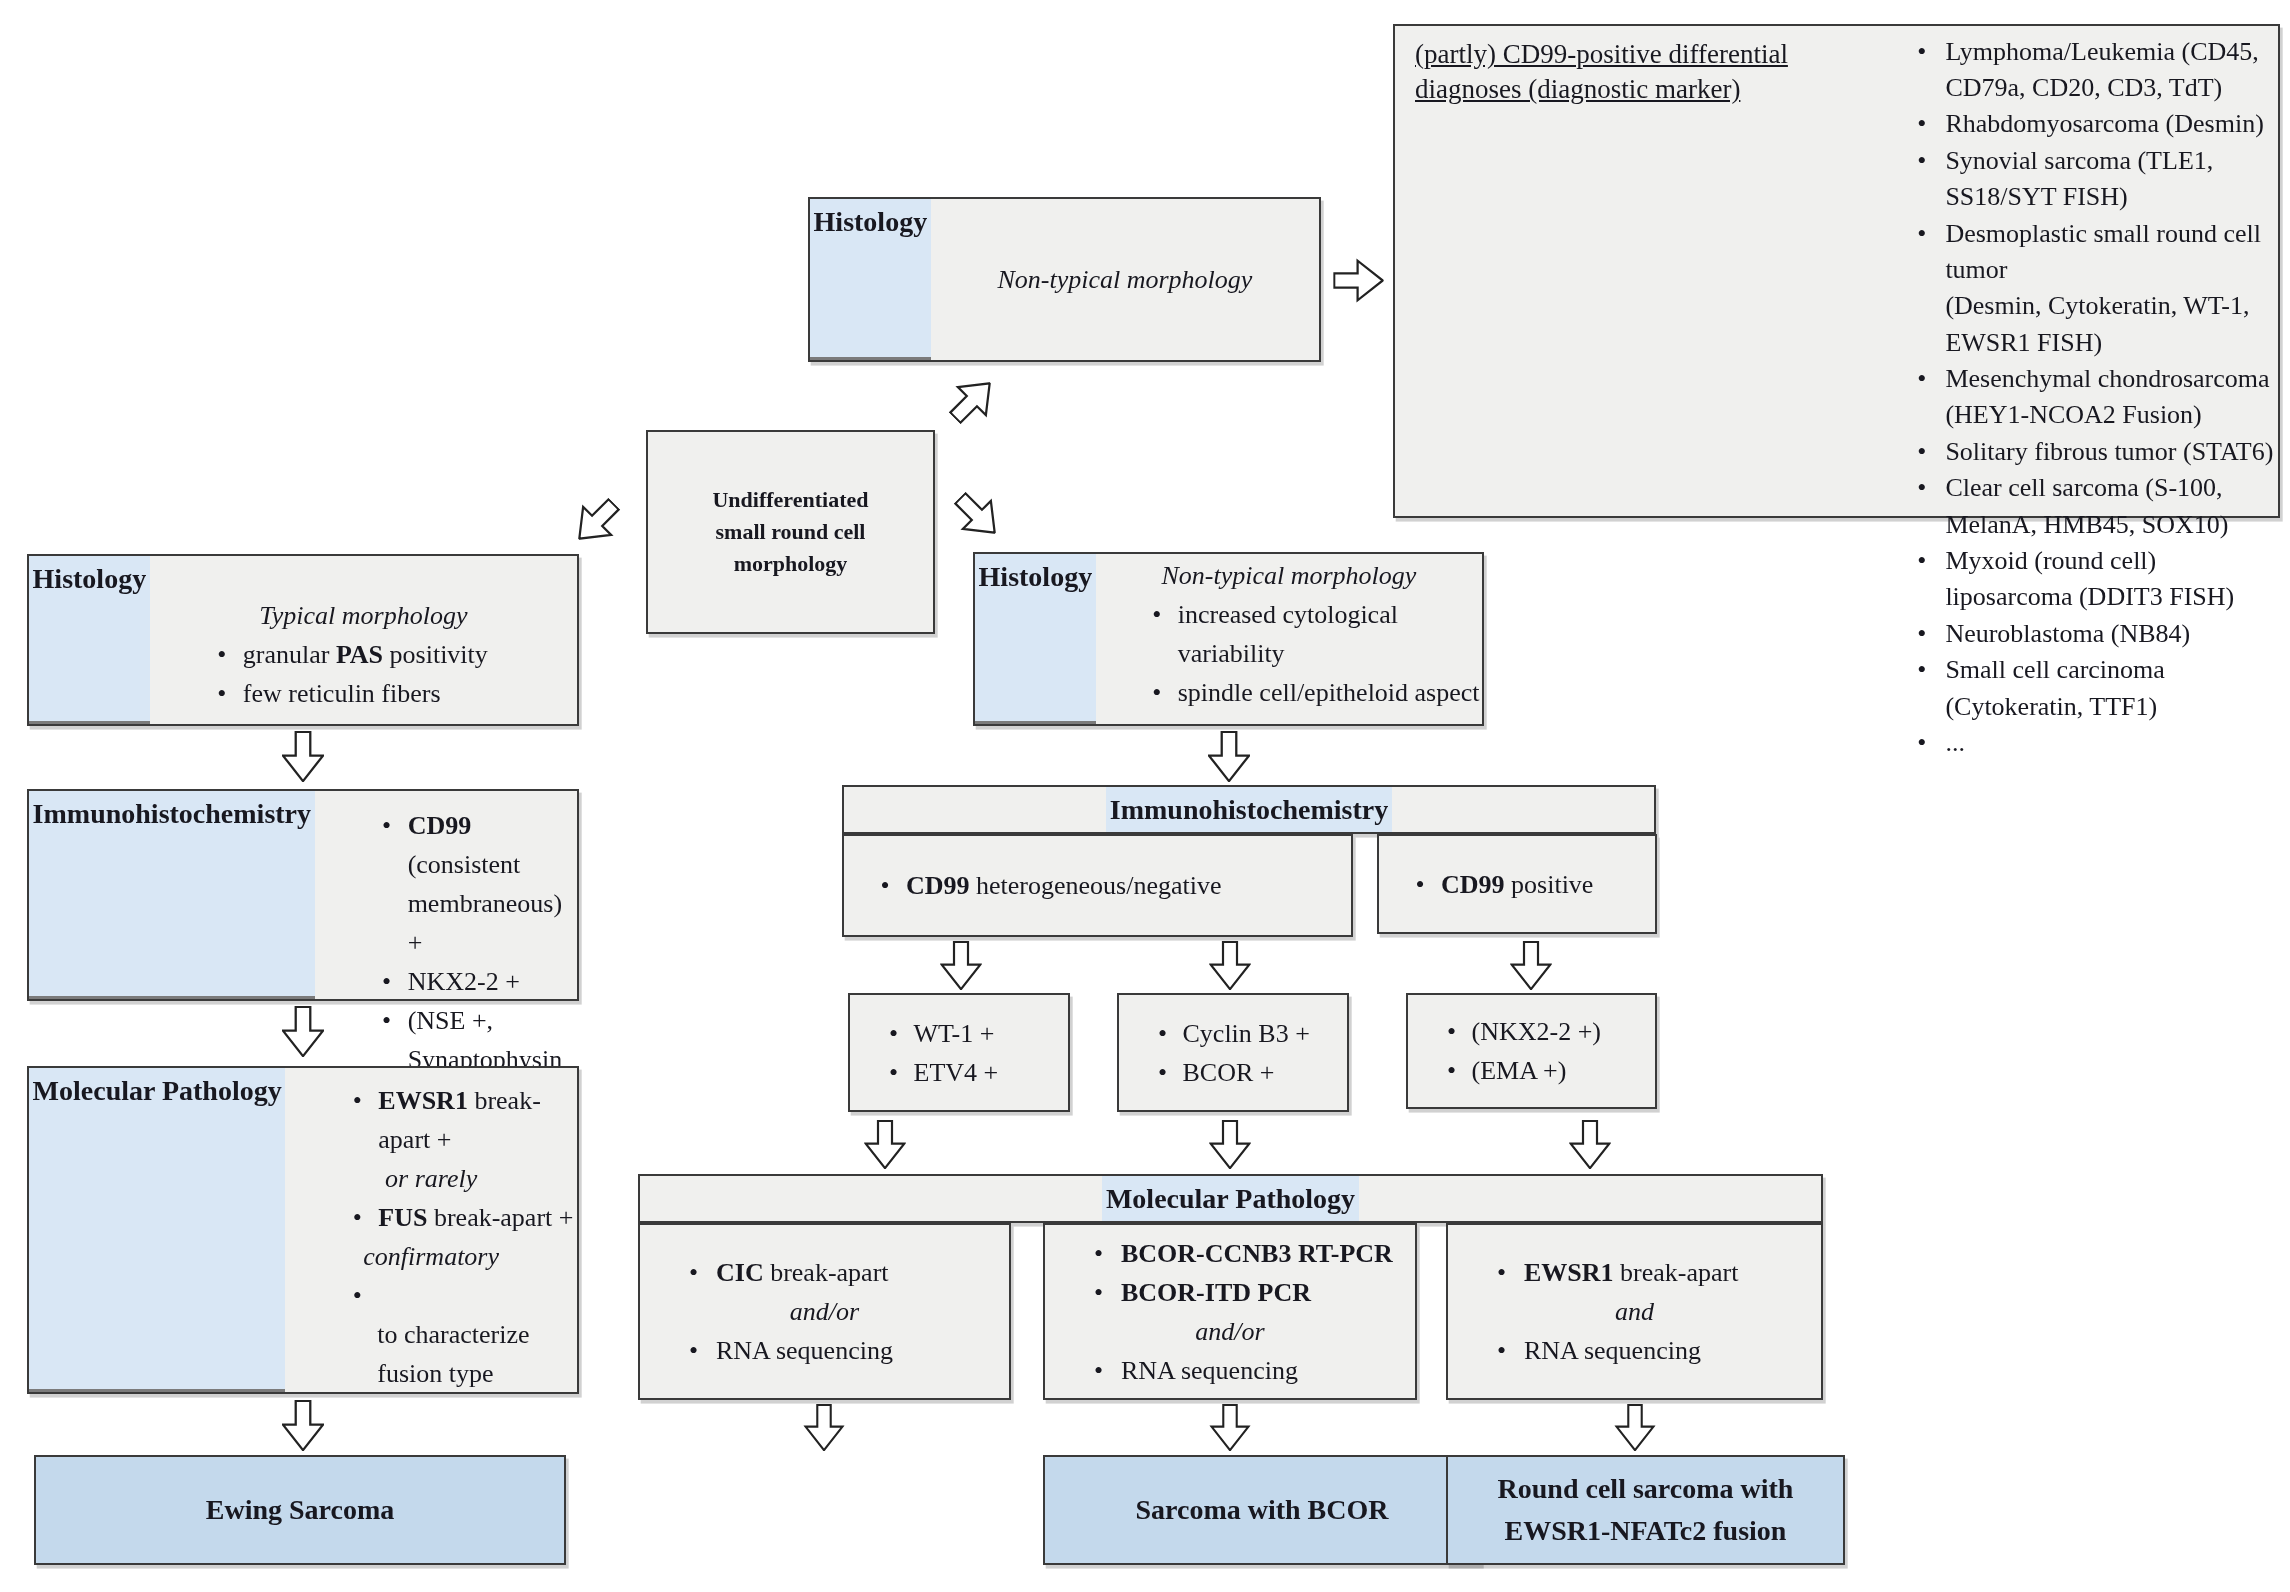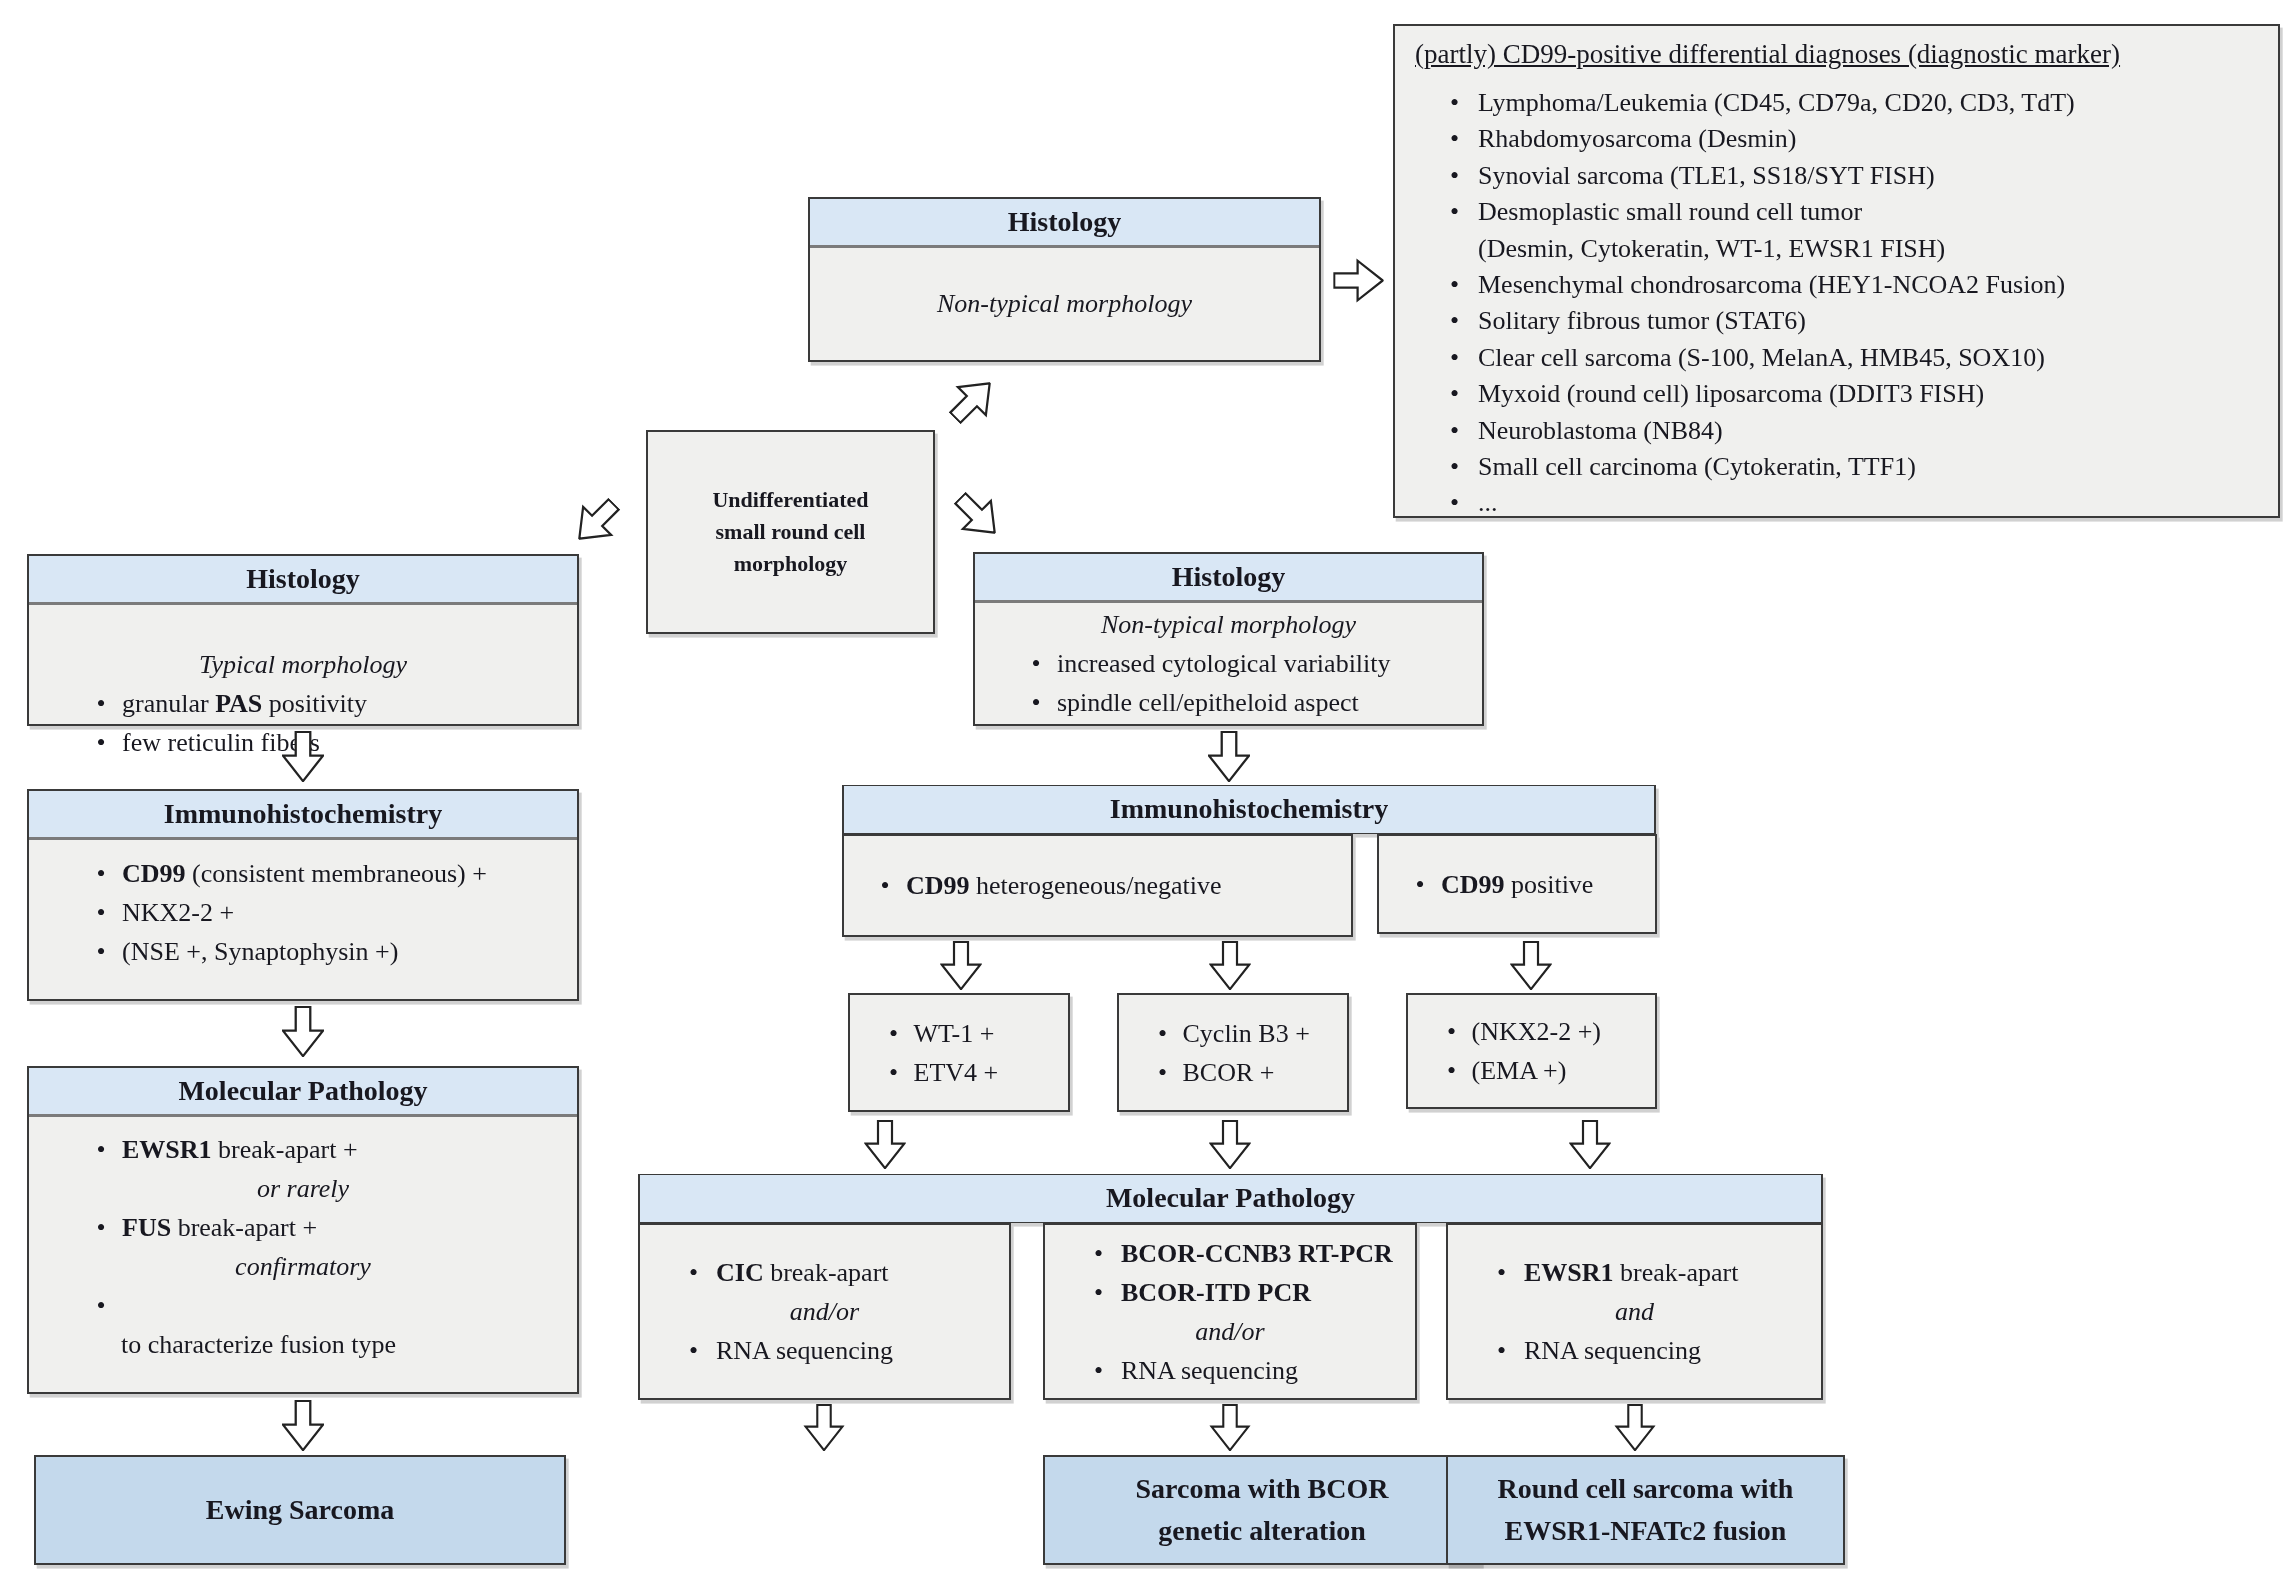--- a/index.html
+++ b/index.html
@@ -10,21 +10,21 @@
     font-family:"Liberation Serif","DejaVu Serif",serif;
     color:var(--text,#181820);
     overflow:hidden;
   }
   .box{
     position:absolute;
     box-sizing:border-box;
     background:var(--body-fill,#f0f0ee);
     border:2.7px solid var(--border,#3a3a3a);
     box-shadow:2.7px 3.6px 0 rgba(0,0,0,0.18);
-    display:flex;flex-direction:column;
+    display:flex;flex-direction:row;
   }
   .hdr{
     background:var(--header-fill,#d9e7f5);
     border-bottom:3.6px solid #7b7b7b;
     font-weight:bold;
     text-align:center;
     font-size:28px;
     line-height:1.32;
     padding:4.5px 3.6px;
     flex:0 0 auto;
@@ -333,21 +333,20 @@
           <span class="marker">•</span>
           <span class="txt"><span>RNA sequencing</span></span>
         </div>
       </div>
   </div>
 
 
   <div class="box result" style="left:1043px;top:1455px;width:438px;height:110px;">
     <div class="body vcenter">
         <div class="line center"><span class="txt"><span class="b">Sarcoma with BCOR</span></span></div>
-        <div class="line center"><span class="txt"><span class="b">genetic alteration</span></span></div>
       </div>
   </div>
 
   <div class="box result" style="left:1446px;top:1455px;width:399px;height:110px;">
     <div class="body vcenter">
         <div class="line center"><span class="txt"><span class="b">Round cell sarcoma with</span></span></div>
         <div class="line center"><span class="txt"><span class="b">EWSR1-NFATc2 fusion</span></span></div>
       </div>
   </div>
 

